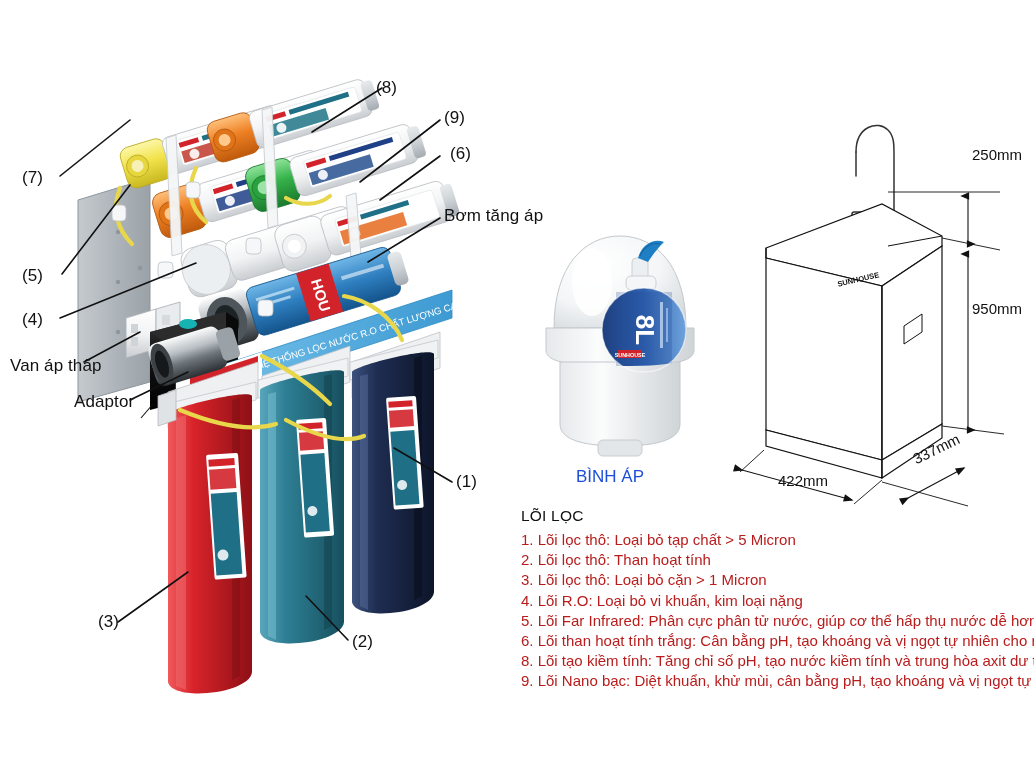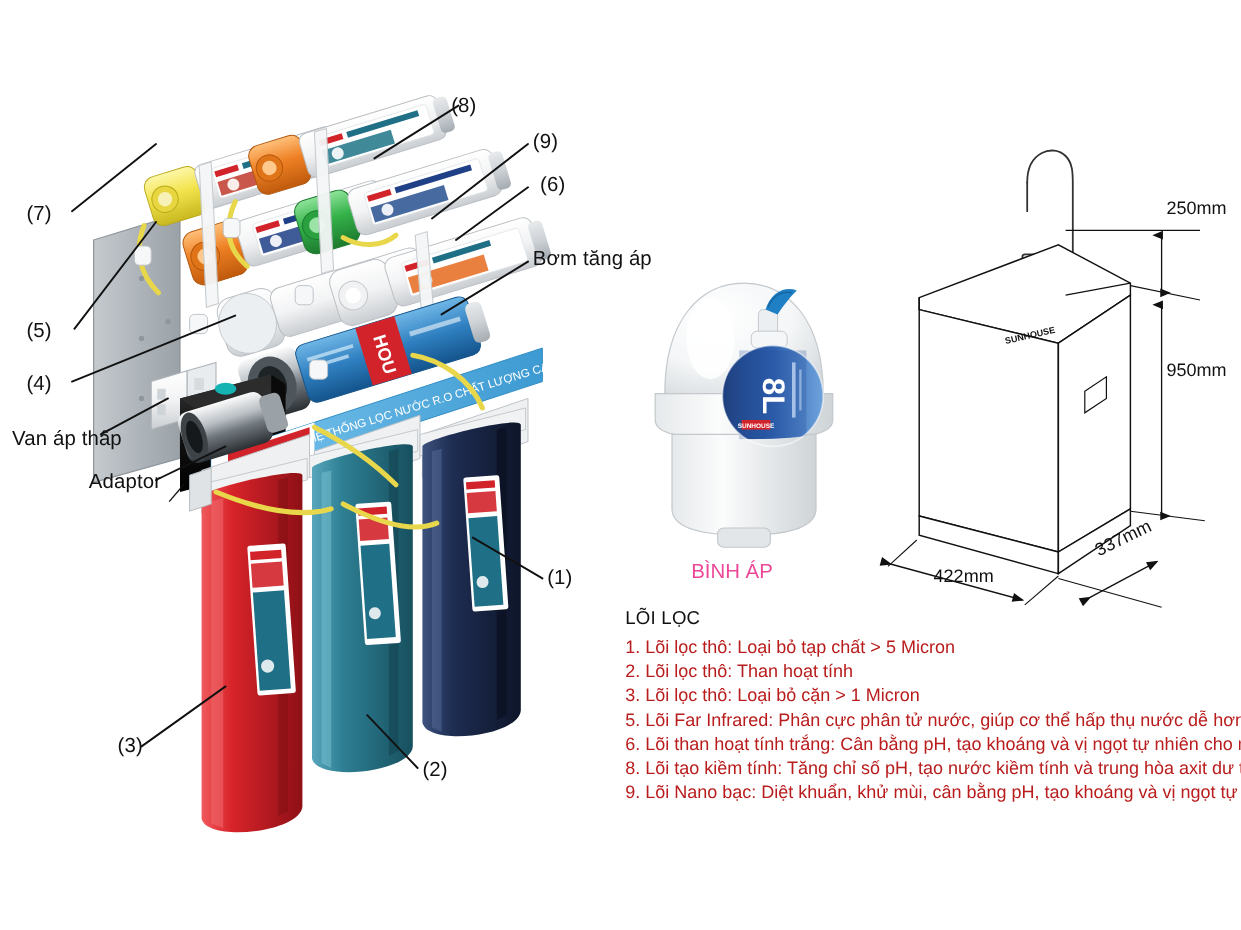--- a/index.html
+++ b/index.html
@@ -1,21 +1,21 @@
 <!DOCTYPE html>
 <html><head>
 <meta charset="utf-8">
 <style>
   html,body{margin:0;padding:0;background:#fff;}
   body{width:1034px;height:775px;overflow:hidden;
        font-family:"Liberation Sans","DejaVu Sans",sans-serif;color:#111;}
   #stage{position:relative;width:1034px;height:775px;background:#fff;}
   .abs{position:absolute;}
   .callout{font-size:17px;color:#111;white-space:nowrap;letter-spacing:.1px;}
-  .caption{font-size:17px;color:#ec4899;white-space:nowrap;}
+  .caption{font-size:17px;color:#1d4ed8;white-space:nowrap;}
   .dim{font-size:15px;color:#111;white-space:nowrap;}
   .corehead{font-size:15.5px;font-weight:normal;color:#111;letter-spacing:.2px;}
   .coreline{font-size:15px;color:#b91c1c;line-height:20.2px;white-space:nowrap;}
   .coreline.wrap{white-space:normal;}
   svg{display:block;overflow:visible;}
   #coreList{position:absolute;left:521px;top:507px;width:512px;}
   #coreList .coreline{margin:0;padding:0;}
 </style>
 </head>
 <body>
@@ -432,29 +432,30 @@
       <line x1="232" y1="110" x2="232" y2="158" marker-start="url(#arwD)" marker-end="url(#arwU)"></line>
       <line x1="232" y1="168" x2="232" y2="344" marker-start="url(#arwD)" marker-end="url(#arwU)"></line>
     </g>
 
     <g stroke="#111" stroke-width="1.1">
       <line x1="6" y1="384" x2="116" y2="414" marker-start="url(#arwA)" marker-end="url(#arwA)"></line>
       <line x1="172" y1="412" x2="228" y2="382" marker-start="url(#arwA)" marker-end="url(#arwA)"></line>
     </g>
   </svg>
 
-  <div class="abs dim" style="left:972px;top:146px;margin-top:19px;">250mm</div>
+  <div class="abs dim" style="left:972px;top:146px;">250mm</div>
   <div class="abs dim" style="left:972px;top:300px;">950mm</div>
   <div class="abs dim" style="left:778px;top:472px;text-align:right;">422mm</div>
   <div class="abs dim" style="left:910px;top:452px;transform:rotate(-26deg);transform-origin:left top;">337mm</div>
 
   <div id="coreList">
     <div class="corehead" style="margin-bottom:5px;">LÕI LỌC</div>
     <div class="coreline">1. Lõi lọc thô: Loại bỏ tạp chất &gt; 5 Micron</div>
     <div class="coreline">2. Lõi lọc thô: Than hoạt tính</div>
     <div class="coreline">3. Lõi lọc thô: Loại bỏ cặn &gt; 1 Micron</div>
+    <div class="coreline">4. Lõi R.O: Loại bỏ vi khuẩn, kim loại nặng</div>
     <div class="coreline">5. Lõi Far Infrared: Phân cực phân tử nước, giúp cơ thể hấp thụ nước dễ hơn</div>
     <div class="coreline">6. Lõi than hoạt tính trắng: Cân bằng pH, tạo khoáng và vị ngọt tự nhiên cho nước</div>
     <div class="coreline">8. Lõi tạo kiềm tính: Tăng chỉ số pH, tạo nước kiềm tính và trung hòa axit dư trong cơ thể</div>
     <div class="coreline">9. Lõi Nano bạc: Diệt khuẩn, khử mùi, cân bằng pH, tạo khoáng và vị ngọt tự nhiên cho nước.</div>
   </div>
 
 </div>
 
 </body></html>

